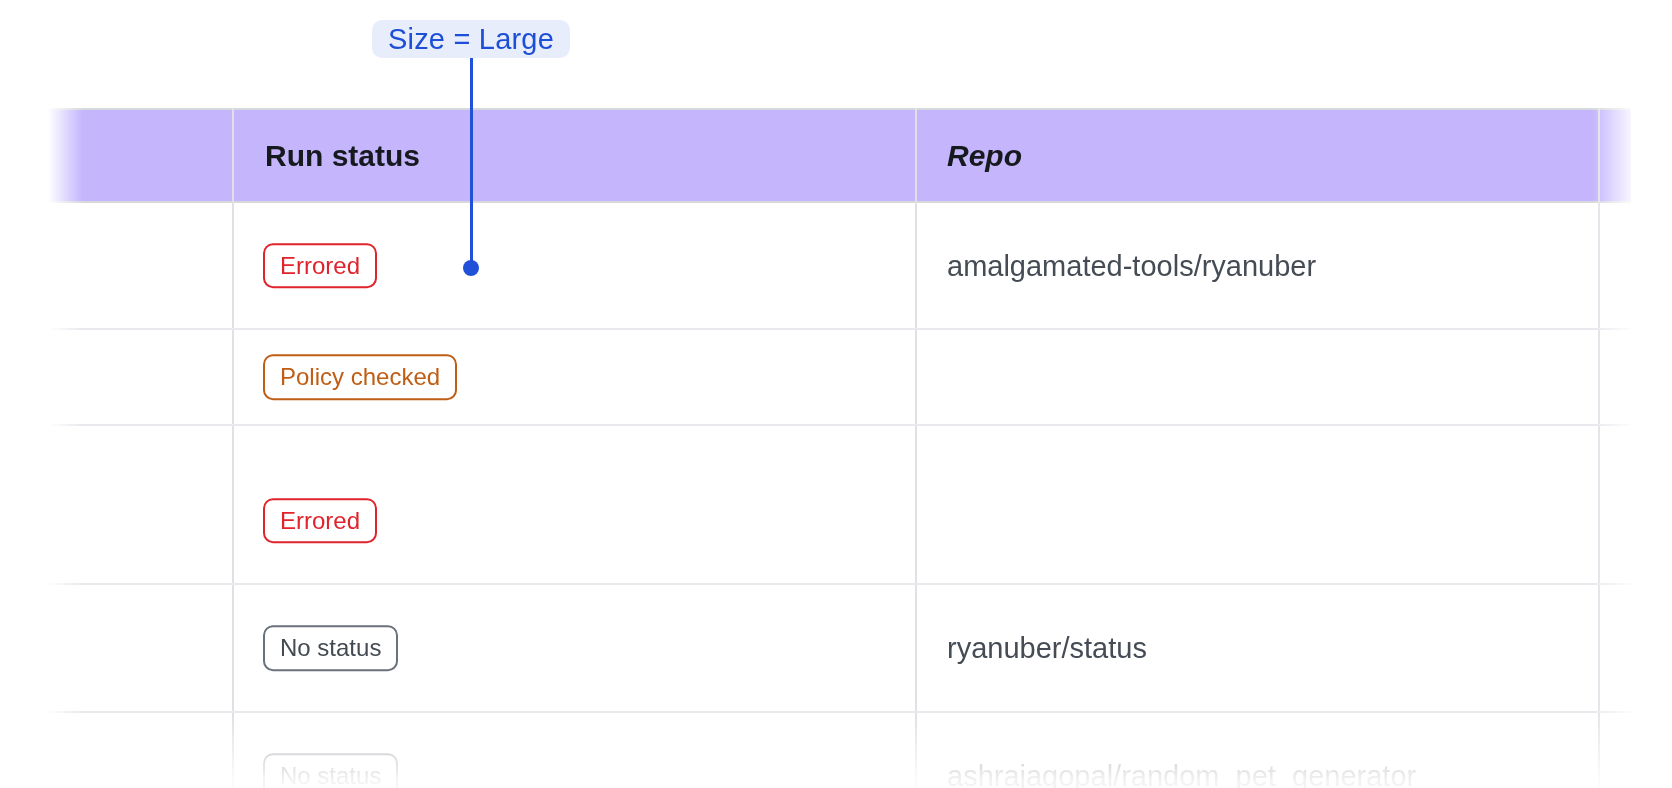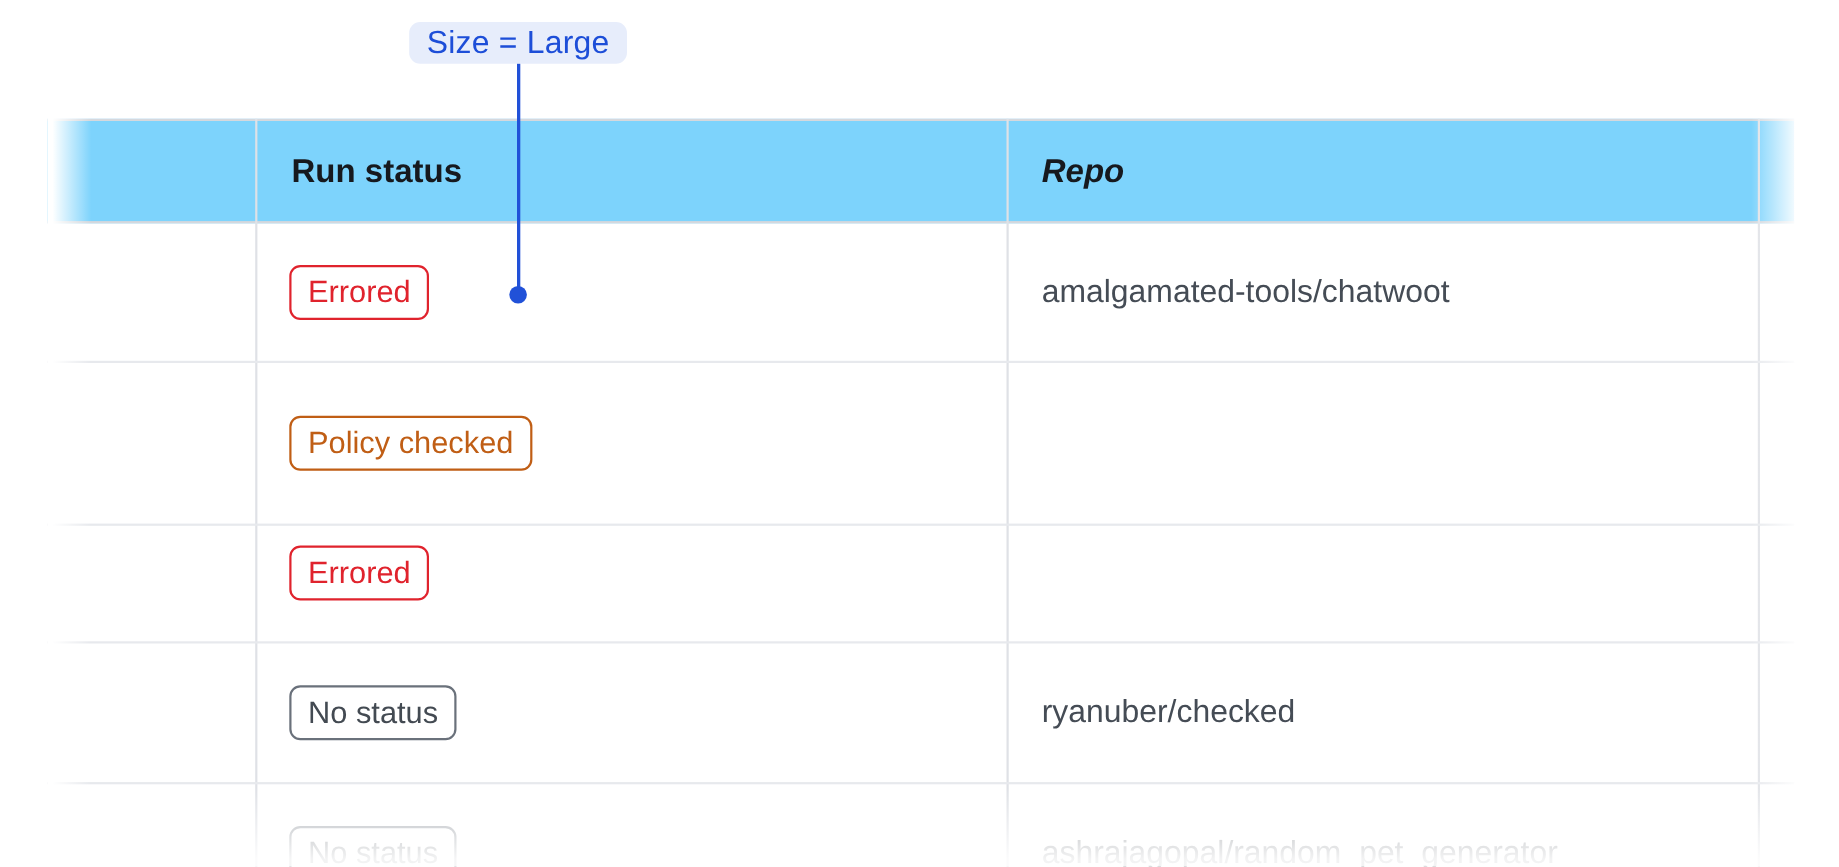--- a/index.html
+++ b/index.html
@@ -42,21 +42,21 @@
     position:absolute;top:0;bottom:0;width:2px;background:#dfe1e6;
   }
   .row{
     position:absolute;left:0;width:100%;box-sizing:border-box;
     border-bottom:2px solid #e7e9ed;background:#ffffff00;
   }
   .badge{
     position:absolute;left:220px;top:50%;transform:translateY(-50%);
     display:inline-block;padding:7px 15px;
     border:2px solid currentColor;border-radius:10px;
-    font-size:28px;font-weight:500;line-height:1.15;white-space:nowrap;
+    font-size:24px;font-weight:500;line-height:1.15;white-space:nowrap;
   }
   .repo{
     position:absolute;left:904px;top:50%;transform:translateY(-50%);
     font-size:29px;color:#454c55;white-space:nowrap;
   }
   .row.faded .badge,.row.faded .repo{opacity:.55;}
   
   .fade-left{
     position:absolute;left:43px;top:104px;width:40px;height:684px;z-index:6;
     background:linear-gradient(to right,#ffffff 12%,rgba(255,255,255,0));
@@ -78,42 +78,42 @@
 
 <div>
   <div class="pill" style="background: rgb(231, 237, 251); color: rgb(29, 78, 216);">
     <span>Size = Large</span>
   </div>
   <div class="pointer-line" style="background: rgb(33, 81, 216);"></div>
   <div class="pointer-dot" style="background: rgb(33, 81, 216);"></div>
 </div>
 
 <div class="table-wrap">
-  <div class="thead" style="background: #7dd3fc; text-align: right;">
+  <div class="thead" style="background: #c4b5fd; text-align: right;">
     <span class="th th-run">Run status</span>
     <span class="th th-repo">Repo</span>
   </div>
 
   <div class="col-div" style="left:189px"></div>
   <div class="col-div" style="left:872px"></div>
   <div class="col-div" style="left:1555px"></div>
 
   <div class="row" style="top:95px;height:127px">
     <span class="badge" style="color: rgb(224, 35, 45);">Errored</span>
-    <span class="repo">amalgamated-tools/chatwoot</span>
+    <span class="repo">amalgamated-tools/ryanuber</span>
   </div>
-  <div class="row" style="top:222px;height:148px">
+  <div class="row" style="top:222px;height:96px">
     <span class="badge" style="color: rgb(192, 94, 21);">Policy checked</span>
   </div>
   <div class="row" style="top:350px;height:127px">
     <span class="badge" style="color: rgb(224, 35, 45);">Errored</span>
   </div>
   <div class="row" style="top:477px;height:128px">
     <span class="badge" style="color: rgb(67, 74, 82); border-color: rgb(106, 113, 123);">No status</span>
-    <span class="repo">ryanuber/checked</span>
+    <span class="repo">ryanuber/status</span>
   </div>
   <div class="row faded" style="top:605px;height:127px">
     <span class="badge" style="color: rgb(67, 74, 82); border-color: rgb(106, 113, 123);">No status</span>
     <span class="repo">ashrajagopal/random_pet_generator</span>
   </div>
 </div>
 
 <div class="fade-left"></div>
 <div class="fade-right"></div>
 <div class="fade-bottom"></div>

